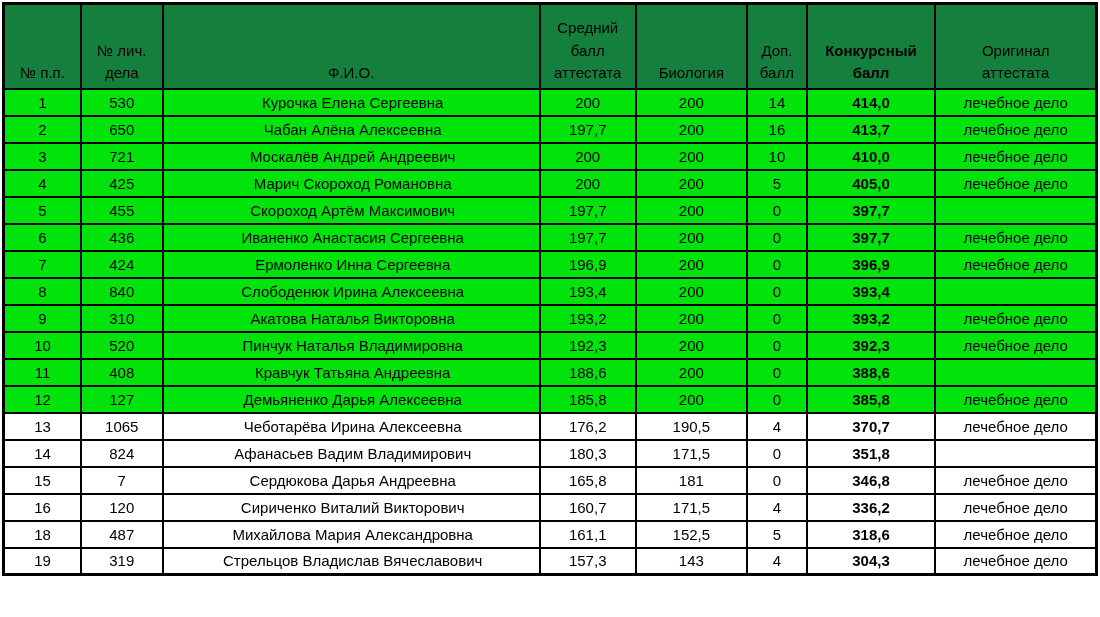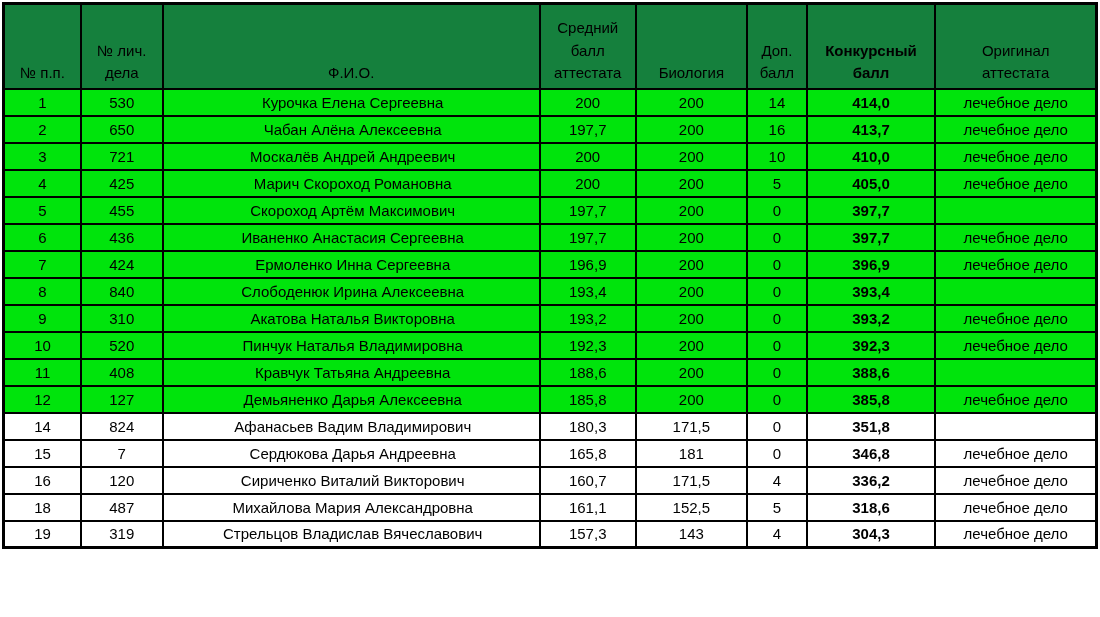--- a/index.html
+++ b/index.html
@@ -194,20 +194,30 @@
           <td class="col-num">12</td>
           <td class="col-file">127</td>
           <td class="col-name">Демьяненко Дарья Алексеевна</td>
           <td class="col-avg">185,8</td>
           <td class="col-biology">200</td>
           <td class="col-extra">0</td>
           <td class="col-total">385,8</td>
           <td class="col-original">лечебное дело</td>
         </tr>
         <tr>
+          <td class="col-num">13</td>
+          <td class="col-file">1065</td>
+          <td class="col-name">Чеботарёва Ирина Алексеевна</td>
+          <td class="col-avg">176,2</td>
+          <td class="col-biology">190,5</td>
+          <td class="col-extra">4</td>
+          <td class="col-total">370,7</td>
+          <td class="col-original">лечебное дело</td>
+        </tr>
+        <tr>
           <td class="col-num">14</td>
           <td class="col-file">824</td>
           <td class="col-name">Афанасьев Вадим Владимирович</td>
           <td class="col-avg">180,3</td>
           <td class="col-biology">171,5</td>
           <td class="col-extra">0</td>
           <td class="col-total">351,8</td>
           <td class="col-original"></td>
         </tr>
         <tr>

